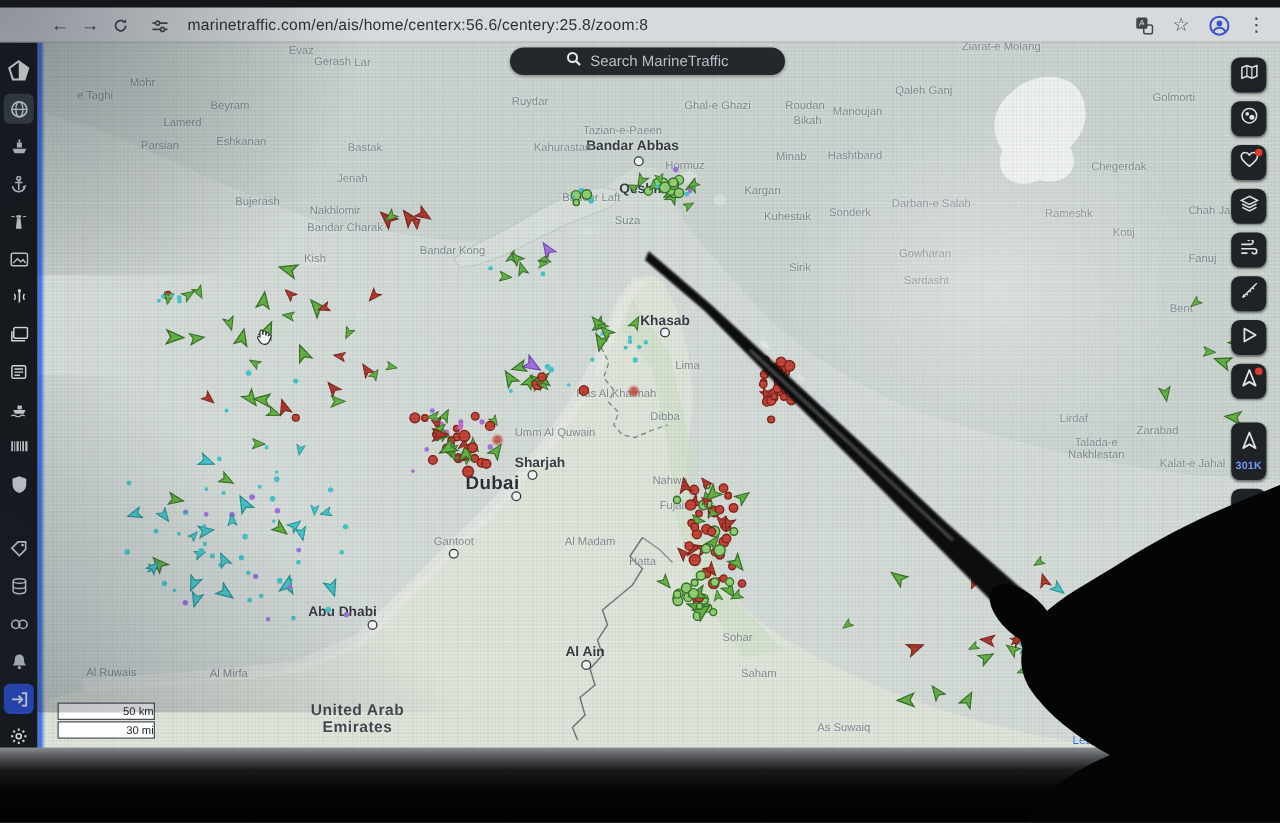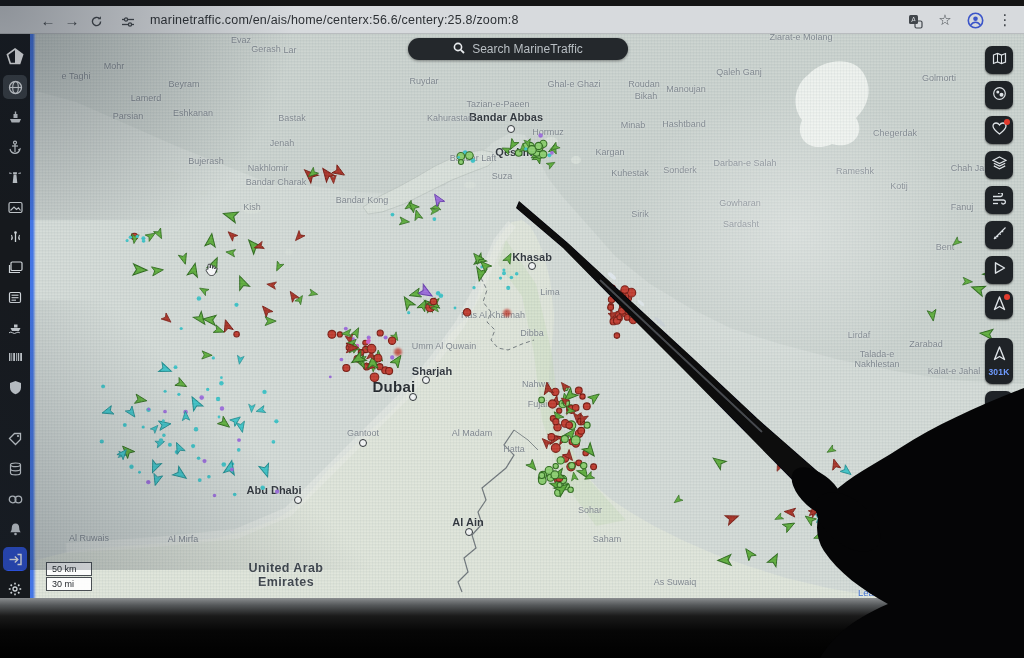--- a/index.html
+++ b/index.html
@@ -42,22 +42,22 @@
   .citydot{position:absolute;width:6px;height:6px;border:1.6px solid #2b2f33;background:#f4f6f6;
     border-radius:50%;transform:translate(-50%,-50%);}
   .vessel-layer{position:absolute;left:0;top:0;}
   
   .search-pill{position:absolute;left:372px;top:4px;width:220px;height:22px;background:#24282c;
     border-radius:12px;display:flex;align-items:center;justify-content:center;gap:7px;z-index:20;
     box-shadow:0 1px 3px rgba(0,0,0,.4);}
   .search-pill .ph{color:#b9bfc4;font-size:12px;}
   
   .scale{position:absolute;left:10px;top:528px;z-index:20;}
-  .scale .box{width:46px;background:rgba(255,255,255,.92);border:1.5px solid #4a4f54;border-top-width:1px;
-    color:#24282c;font-size:9px;padding:1px 0 1px 5px;box-sizing:border-box;}
+  .scale .box{width:78px;background:rgba(255,255,255,.92);border:1.5px solid #4a4f54;border-top-width:1px;
+    color:#24282c;font-size:9px;padding:1px 0 1px 5px;box-sizing:border-box;text-align:right;}
   .scale .box+.box{margin-top:1px;}
   .attribution{position:absolute;left:822px;top:553px;color:#3e6fd0;font-size:9.5px;z-index:5;
     text-shadow:0 0 2px rgba(255,255,255,.8);}
   
   .right-toolbar{position:absolute;right:10px;top:12px;width:30px;z-index:25;display:flex;
     flex-direction:column;align-items:center;}
   .rt-btn{width:28px;height:28px;background:#1f2327;border-radius:7px;margin-bottom:7px;color:#dde2e6;
     display:flex;align-items:center;justify-content:center;position:relative;box-shadow:0 1px 2px rgba(0,0,0,.5);}
   .rt-btn .badge{position:absolute;right:3px;top:3px;width:6px;height:6px;border-radius:50%;background:#e23b2e;}
   .rt-gap{height:12px;}

